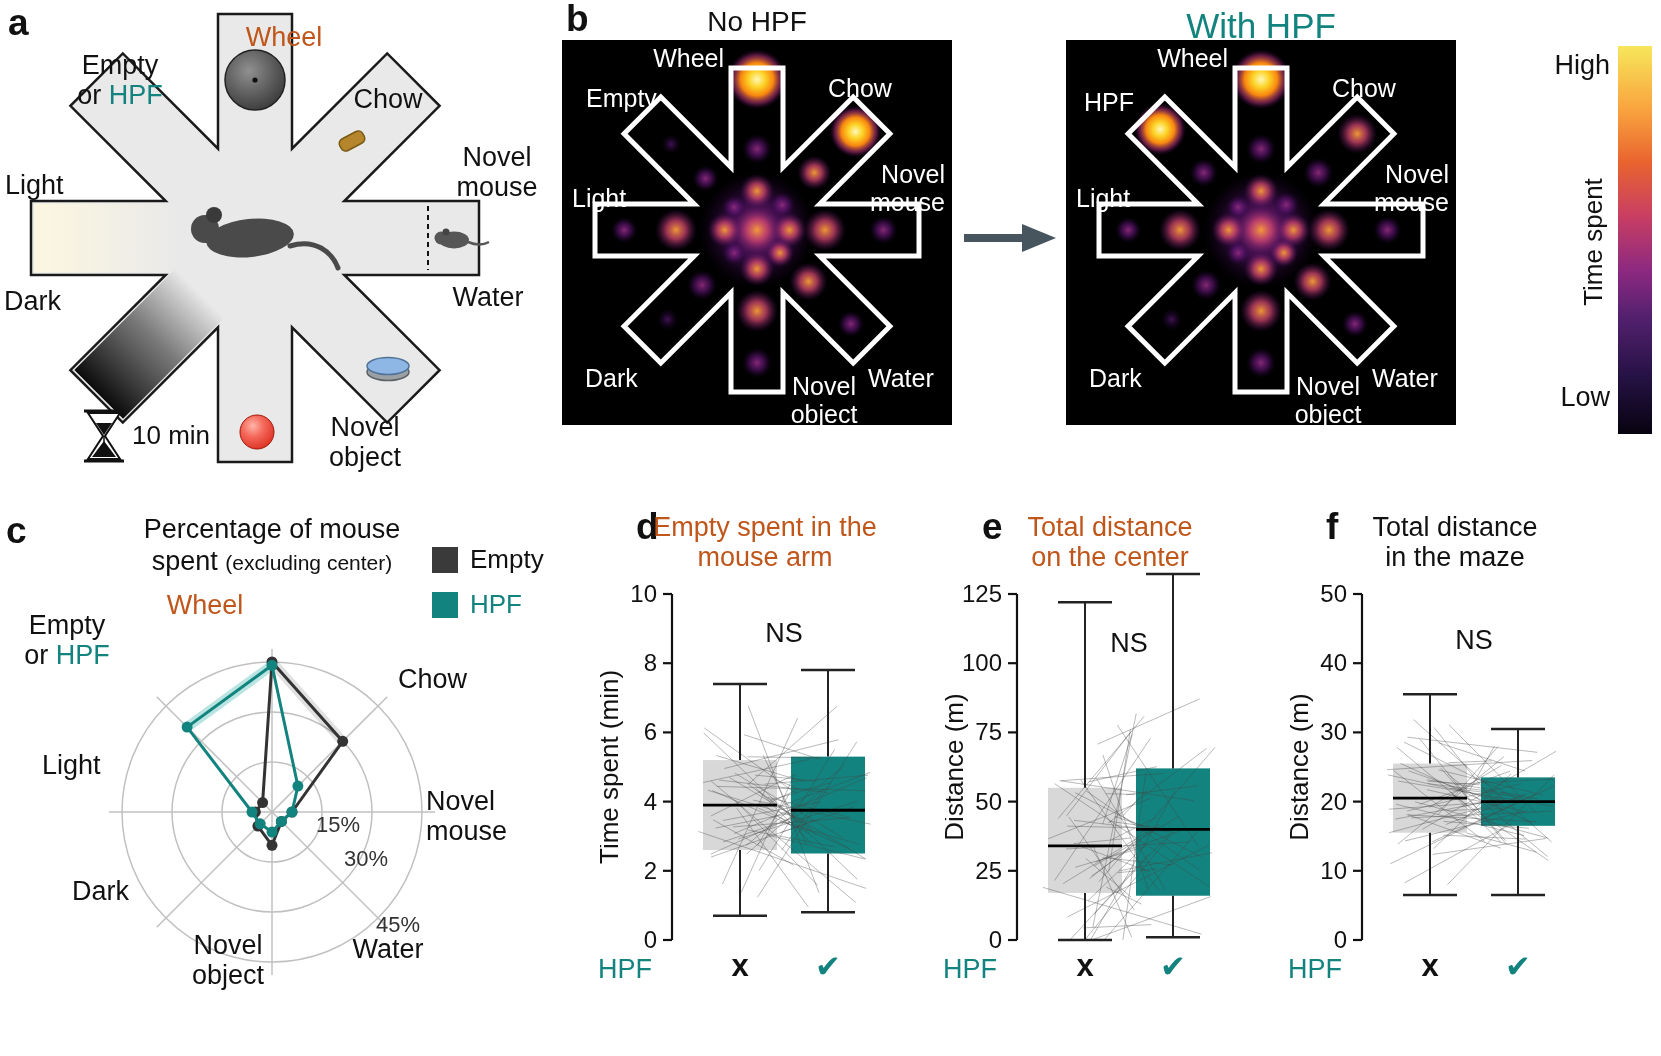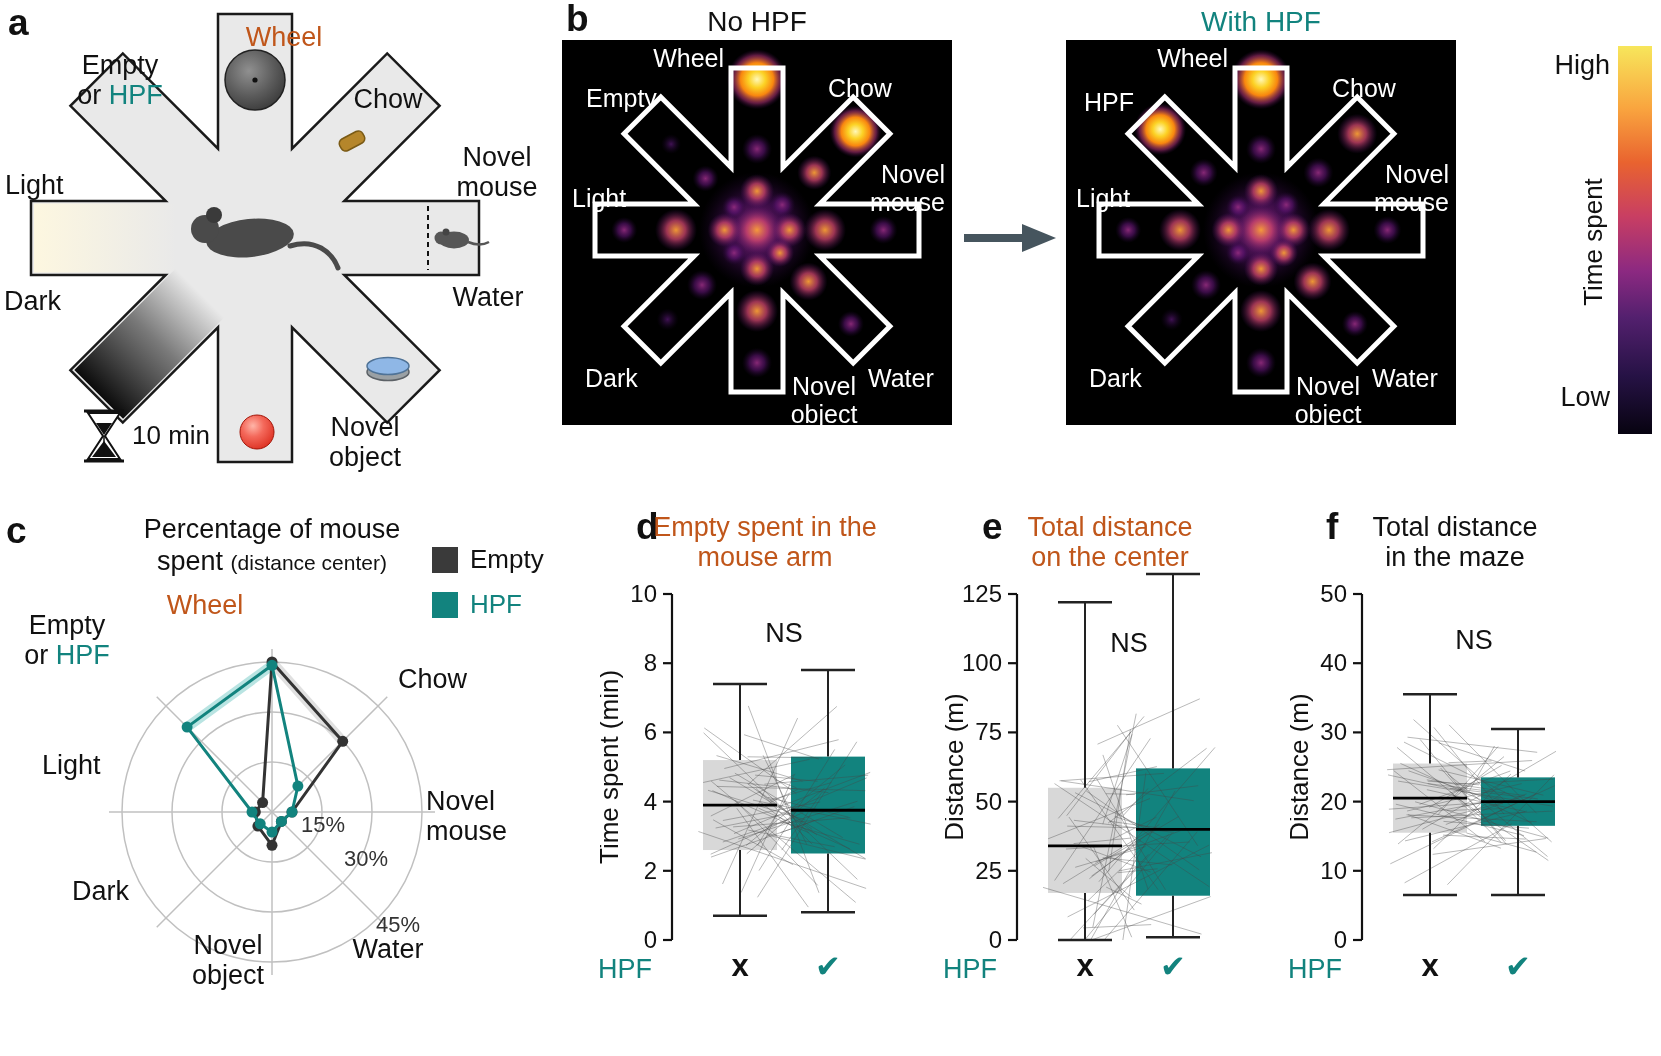--- a/index.html
+++ b/index.html
@@ -84,21 +84,21 @@
 <div class="abs lbl c" style="left:336px;top:84px;width:104px">Chow</div>
 <div class="abs lbl c" style="left:436px;top:142px;width:122px"><span>Novel</span><br><span>mouse</span></div>
 <div class="abs lbl" style="left:5px;top:170px;width:90px">Light</div>
 <div class="abs lbl c" style="left:436px;top:282px;width:104px">Water</div>
 <div class="abs lbl" style="left:4px;top:286px;width:90px">Dark</div>
 <div class="abs lbl c" style="left:300px;top:412px;width:130px"><span>Novel</span><br><span>object</span></div>
 <div class="abs" style="left:132px;top:420px;font-size:26px">10 min</div>
 
 <div class="abs letter" style="left:566px;top:0">b</div>
 <div class="abs lbl c" style="left:657px;top:6px;width:200px;font-size:28px">No HPF</div>
-<div class="abs lbl c teal" style="left:1161px;top:6px;width:200px;font-size:28px">With HPF</div>
+<div class="abs lbl c teal" style="left:1161px;top:6px;width:200px;font-size:35px">With HPF</div>
 
 <svg id="hm1" class="abs" style="left:562px;top:40px" width="390" height="385">
     <rect x="0" y="0" width="390" height="385" fill="#000"></rect>
     <defs>
       <radialGradient id="h1-g0">
         <stop offset="0" stop-color="rgba(92,25,120,0.7)"></stop>
         <stop offset="1" stop-color="rgba(30,5,50,0)"></stop>
       </radialGradient>
       <radialGradient id="h1-g1">
         <stop offset="0" stop-color="rgba(150,45,130,0.9)"></stop>
@@ -223,21 +223,21 @@
 <div class="abs wlbl c" style="left:1270px;top:372px;width:116px"><span>Novel</span><br><span>object</span></div>
 <div class="abs wlbl" style="left:1372px;top:364px;width:82px">Water</div>
 
 <div class="abs colorbar" style="left:1618px;top:46px"></div>
 <div class="abs lbl r" style="left:1528px;top:50px;width:82px">High</div>
 <div class="abs lbl r" style="left:1528px;top:382px;width:82px">Low</div>
 <div class="abs rot c" style="left:1483px;top:227px;width:220px;height:30px;font-size:26px">Time spent</div>
 
 <div class="abs letter" style="left:6px;top:512px">c</div>
 <div class="abs lbl c" style="left:122px;top:514px;width:300px">Percentage of mouse</div>
-<div class="abs lbl c" style="left:102px;top:546px;width:340px"><span>spent</span> <span class="small">(distance center)</span></div>
+<div class="abs lbl c" style="left:102px;top:546px;width:340px"><span>spent</span> <span class="small">(excluding center)</span></div>
 
 <div class="abs" style="left:432px;top:544px">
   <div class="legend-row">
       <span class="swatch" style="background: rgb(58, 58, 58);"></span>
       <span>Empty</span>
     </div>
   <div class="legend-row">
       <span class="swatch" style="background: rgb(18, 131, 126);"></span>
       <span class="teal">HPF</span>
     </div>
@@ -279,21 +279,21 @@
 
 <div class="abs lbl orange c" style="left:150px;top:590px;width:110px">Wheel</div>
 <div class="abs lbl" style="left:398px;top:664px;width:110px">Chow</div>
 <div class="abs lbl" style="left:426px;top:786px;width:120px"><span>Novel</span><br><span>mouse</span></div>
 <div class="abs lbl c" style="left:338px;top:934px;width:100px">Water</div>
 <div class="abs lbl c" style="left:163px;top:930px;width:130px"><span>Novel</span><br><span>object</span></div>
 <div class="abs lbl" style="left:72px;top:876px;width:90px">Dark</div>
 <div class="abs lbl" style="left:42px;top:750px;width:90px">Light</div>
 <div class="abs lbl c" style="left:8px;top:610px;width:118px"><span>Empty</span><br><span>or</span> <span class="teal">HPF</span></div>
 
-<div class="abs ring-lbl" style="left:301px;top:812px">15%</div>
+<div class="abs ring-lbl" style="left:316px;top:812px">15%</div>
 <div class="abs ring-lbl" style="left:344px;top:846px">30%</div>
 <div class="abs ring-lbl" style="left:376px;top:912px">45%</div>
 
 <div class="abs letter" style="left:636px;top:508px">d</div>
 <div class="abs lbl orange c" style="left:615px;top:512px;width:300px"><span>Empty spent in the</span><br><span>mouse arm</span></div>
 <svg id="box-d-svg" class="abs" style="left:600px;top:572px" width="300" height="400">
     <rect x="103" y="188.07999999999998" width="74" height="89.95999999999998" fill="#D8D8D8"></rect>
     <rect x="191" y="184.62" width="74" height="96.88" fill="#12837E"></rect>
     <line x1="170.2" y1="228.2" x2="231.3" y2="210.6" stroke="rgba(70,70,70,0.42)" stroke-width="0.9"></line>
     <line x1="138.3" y1="267.0" x2="257.5" y2="229.2" stroke="rgba(70,70,70,0.42)" stroke-width="0.9"></line>

